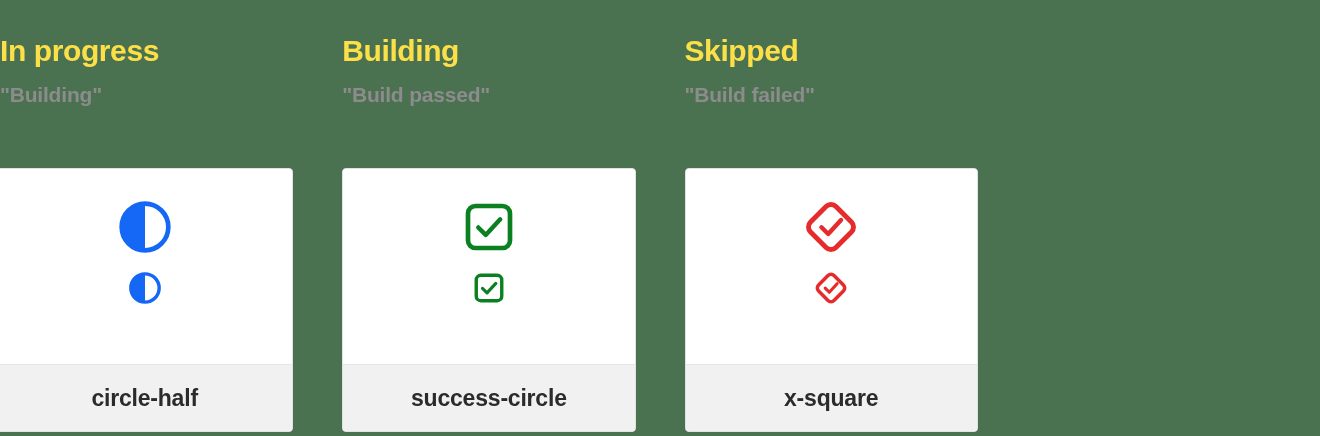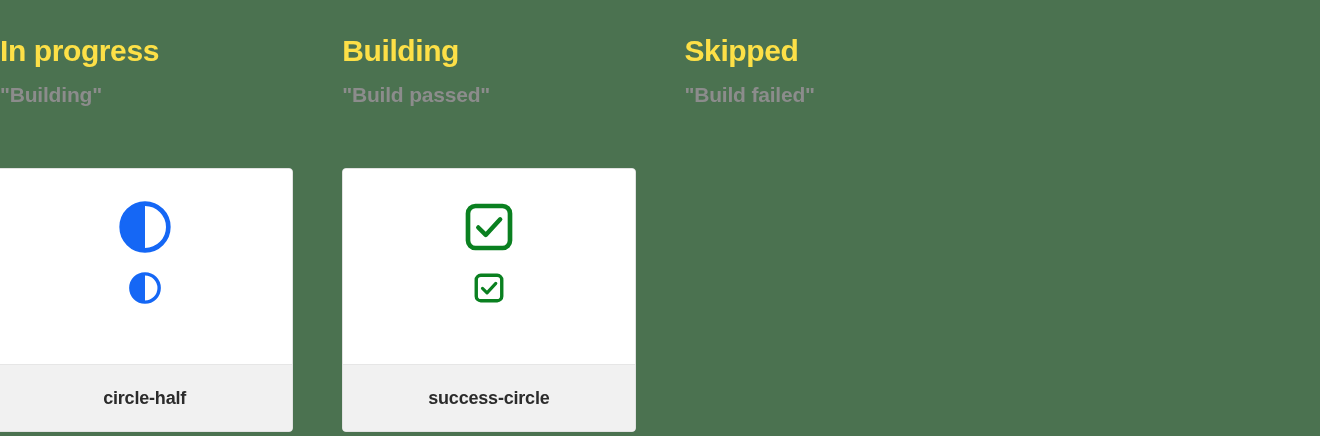--- a/index.html
+++ b/index.html
@@ -83,21 +83,21 @@
   }
   .card-footer {
     height: 66px;
     background: #f1f1f1;
     border-top: 1px solid #e6e6e6;
     display: flex;
     align-items: center;
     justify-content: center;
   }
   .card-footer span {
-    font-size: 18px;
+    font-size: 23px;
     font-weight: bold;
     color: #2b2b2b;
     letter-spacing: -0.2px;
   }
   
   .col-0 .card { left: -4px; right: 0; }
   .col-3 .card { right: -4px; left: 0; }
 </style>
 </head>
 <body>
@@ -140,16 +140,35 @@
       </div>
       <div class="card-footer">
         <span>success-circle</span>
       </div>
     </div>
   </div>
 
   <div class="col col-2">
     <h2 class="heading">Skipped</h2>
     <p class="subheading">"Build failed"</p>
+    <div class="card">
+      <div class="card-body">
+        <svg class="icon-big" viewBox="0 0 24 24">
+          <g transform="rotate(45 12 12)">
+            <rect x="4.3" y="4.3" width="15.4" height="15.4" rx="3" ry="3" fill="none" stroke="#e52b2b" stroke-width="2.1"></rect>
+          </g>
+          <path d="M7.9 12.1 L10.8 15.0 L16.3 9.0" fill="none" stroke="#e52b2b" stroke-width="1.9" stroke-linecap="round" stroke-linejoin="round"></path>
+        </svg>
+        <svg class="icon-small" viewBox="0 0 24 24">
+          <g transform="rotate(45 12 12)">
+            <rect x="4.3" y="4.3" width="15.4" height="15.4" rx="3" ry="3" fill="none" stroke="#e52b2b" stroke-width="2.5"></rect>
+          </g>
+          <path d="M7.9 12.1 L10.8 15.0 L16.3 9.0" fill="none" stroke="#e52b2b" stroke-width="2.2" stroke-linecap="round" stroke-linejoin="round"></path>
+        </svg>
+      </div>
+      <div class="card-footer">
+        <span>x-square</span>
+      </div>
+    </div>
   </div>
 
 
 </div>
 
 </body></html>

